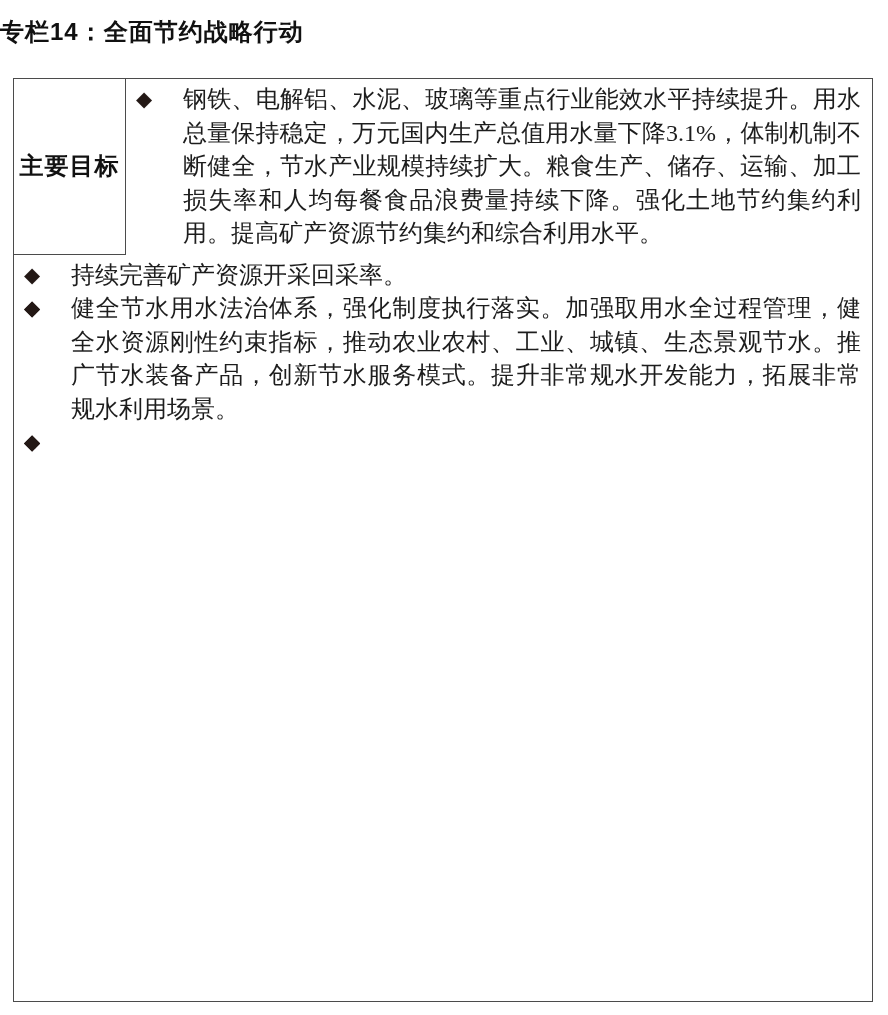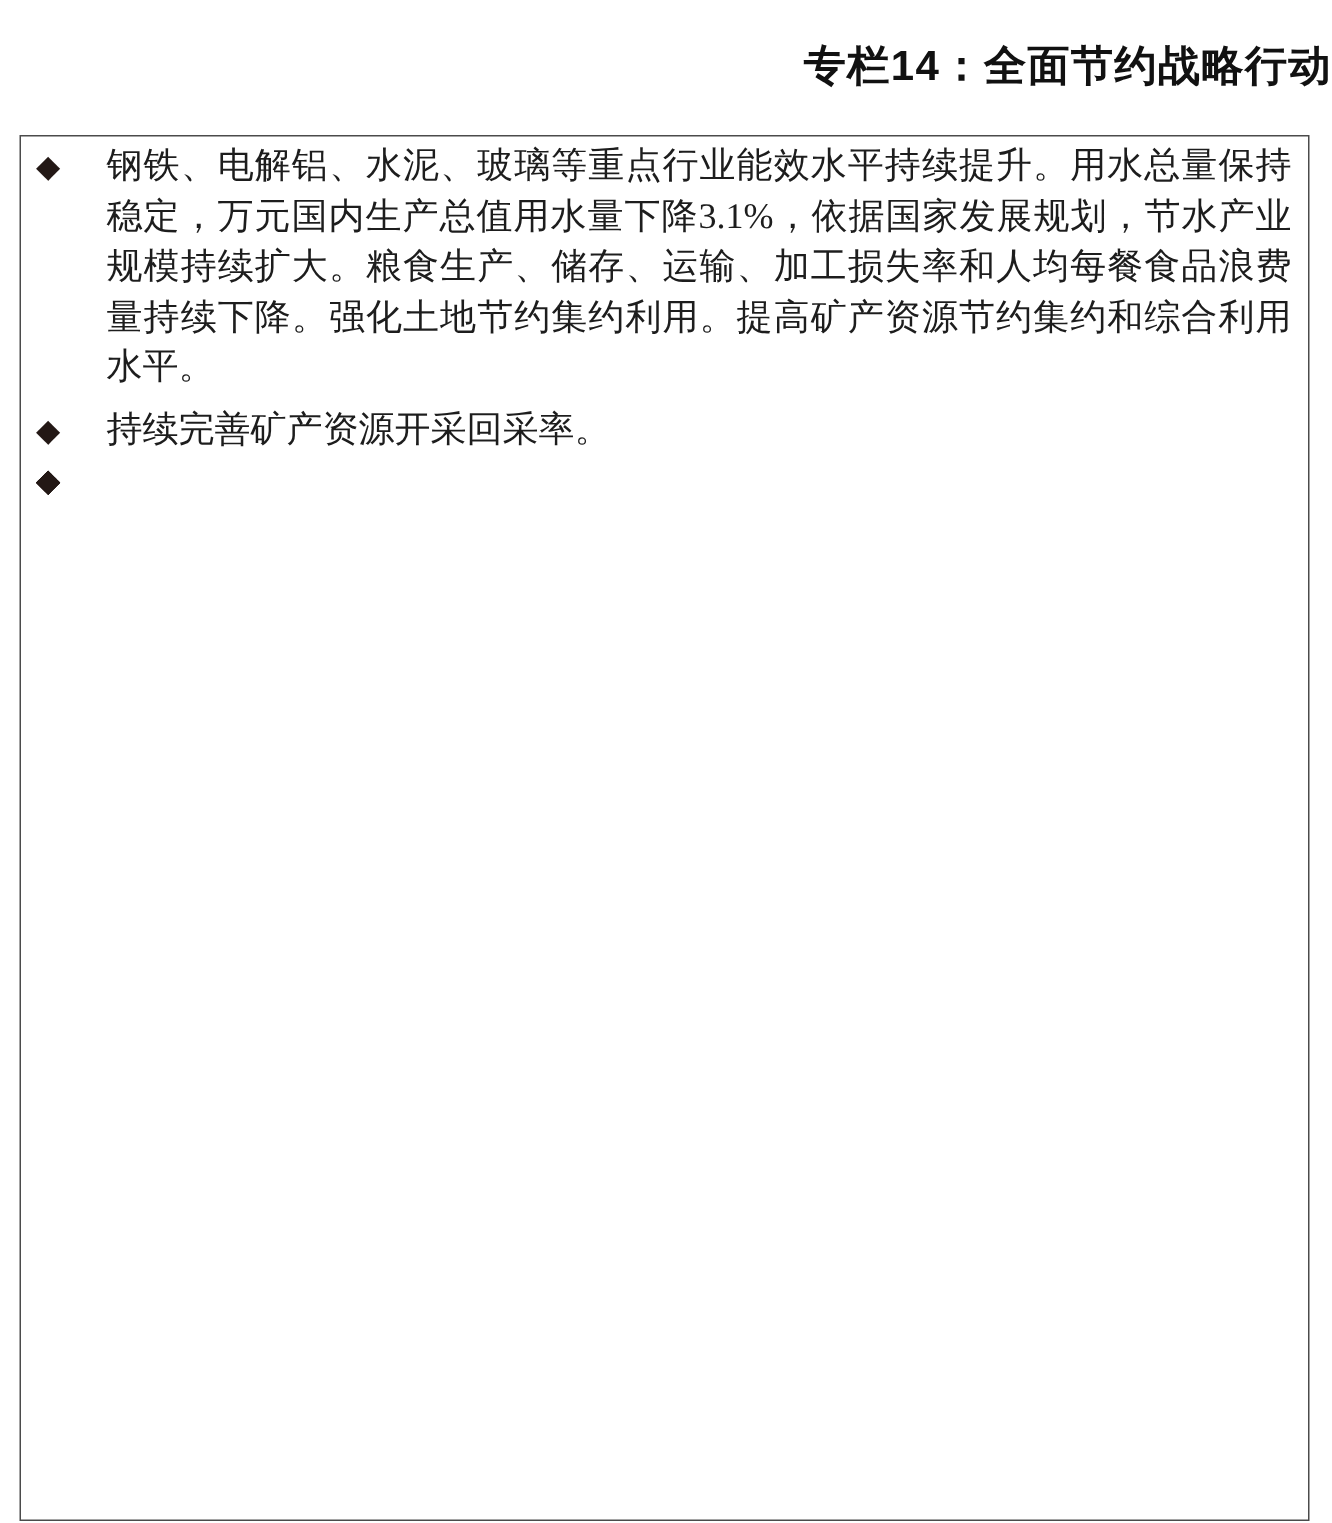--- a/index.html
+++ b/index.html
@@ -10,26 +10,26 @@
   }
   .page {
     position: relative;
     width: 888px;
     height: 1015px;
     background: #ffffff;
     color: #1d1d1d;
     overflow: hidden;
   }
   .box-title {
-    margin: 27px 0 0 0;
+    margin: 15px 0 0 0;
     height: 34px;
-    text-align: right;
+    text-align: left;
     font-family: "Liberation Sans", "DejaVu Sans", sans-serif;
     font-weight: bold;
-    font-size: 28px;
+    font-size: 24px;
     letter-spacing: 1px;
     color: #111111;
     line-height: 34px;
   }
   .box-table {
     margin: 29px 0 0 13px;
     width: 860px;
     border: 1.5px solid #4b4b4b;
     box-sizing: border-box;
     background: #ffffff;
@@ -91,42 +91,44 @@
 </head>
 <body>
 
 <div class="page">
 
   <div class="box-title">专栏14：全面节约战略行动</div>
 
   <div class="box-table">
 
     <div class="row row-goals">
+      <div class="cell-label">主要目标</div>
       <div class="cell-content">
         <ul class="bullet-list">
           <li class="item">
             <span class="marker">◆</span>
-            <span class="item-text">钢铁、电解铝、水泥、玻璃等重点行业能效水平持续提升。用水总量保持稳定，万元国内生产总值用水量下降3.1%，依据国家发展规划，节水产业规模持续扩大。粮食生产、储存、运输、加工损失率和人均每餐食品浪费量持续下降。强化土地节约集约利用。提高矿产资源节约集约和综合利用水平。</span>
+            <span class="item-text">钢铁、电解铝、水泥、玻璃等重点行业能效水平持续提升。用水总量保持稳定，万元国内生产总值用水量下降3.1%，体制机制不断健全，节水产业规模持续扩大。粮食生产、储存、运输、加工损失率和人均每餐食品浪费量持续下降。强化土地节约集约利用。提高矿产资源节约集约和综合利用水平。</span>
           </li>
         </ul>
       </div>
     </div>
 
     <div class="row row-measures">
       <div class="cell-content">
         <ul class="bullet-list">
           <li class="item">
             <span class="marker">◆</span>
             <span class="item-text">持续完善矿产资源开采回采率。</span>
           </li>
           <li class="item">
             <span class="marker">◆</span>
           </li>
           <li class="item">
             <span class="marker">◆</span>
+            <span class="item-text">健全节水用水法治体系，强化制度执行落实。加强取用水全过程管理，健全水资源刚性约束指标，推动农业农村、工业、城镇、生态景观节水。推广节水装备产品，创新节水服务模式。提升非常规水开发能力，拓展非常规水利用场景。</span>
           </li>
           <li class="item">
             <span class="marker">◆</span>
           </li>
           <li class="item">
             <span class="marker">◆</span>
           </li>
           <li class="item">
             <span class="marker">◆</span>
           </li>

